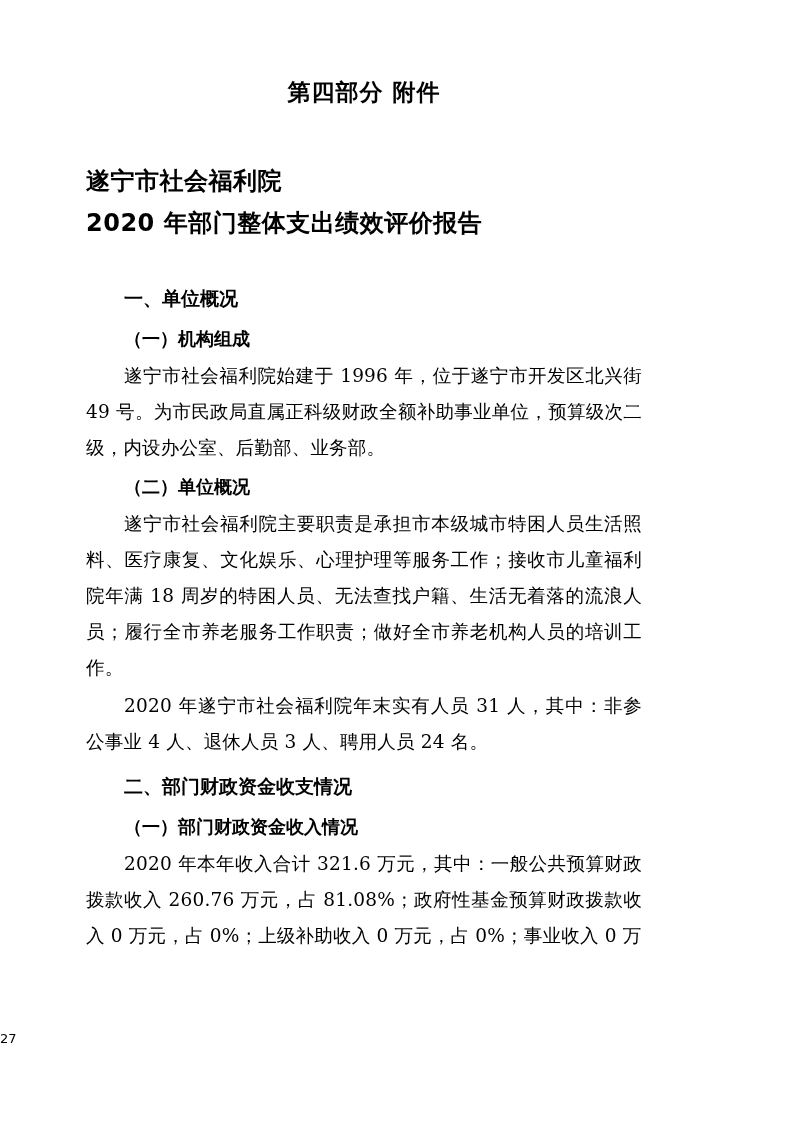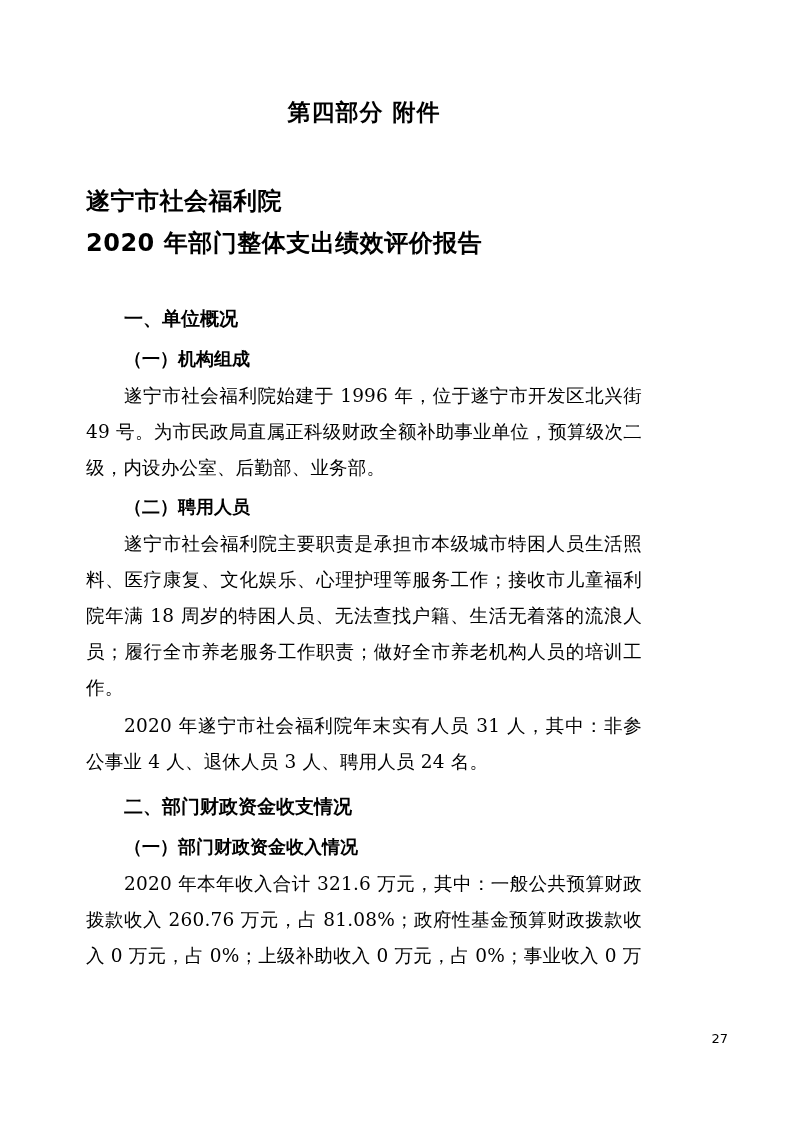--- a/index.html
+++ b/index.html
@@ -14,21 +14,21 @@
     color: #000000;
     position: relative;
     overflow: hidden;
   }
   .page {
     position: absolute;
     left: 0; top: 0;
     width: 728px;
     height: 1122px;
     box-sizing: border-box;
-    padding: 96px 86px 40px 86px;
+    padding: 76px 86px 40px 86px;
   }
   .part-title {
     text-align: center;
     font-family: "DejaVu Sans", "Liberation Sans", sans-serif;
     font-weight: bold;
     font-size: 23px;
     letter-spacing: 1px;
     margin: 0 0 52px 0;
     line-height: 1.4;
   }
@@ -68,42 +68,42 @@
     text-align: justify;
     text-justify: inter-ideograph;
     text-indent: 38px;
     letter-spacing: 0.2px;
   }
   .page-number {
     position: absolute;
     left: 0;
     right: 0;
     bottom: 76px;
-    text-align: right;
+    text-align: left;
     font-family: "DejaVu Sans", "Liberation Sans", sans-serif;
     font-size: 13px;
     color: #000;
   }
 </style>
 </head>
 <body>
 
 <div class="page">
 
   <div class="part-title">第四部分  附件</div>
 
   <div class="doc-title">
     <span class="line">遂宁市社会福利院</span>
     <span class="line">2020 年部门整体支出绩效评价报告</span>
   </div>
 
   <h2 class="heading">一、单位概况</h2>
   <h3 class="subheading">（一）机构组成</h3>
   <p class="para">遂宁市社会福利院始建于 1996 年，位于遂宁市开发区北兴街 49 号。为市民政局直属正科级财政全额补助事业单位，预算级次二级，内设办公室、后勤部、业务部。</p>
-  <h3 class="subheading">（二）聘用人员</h3>
+  <h3 class="subheading">（二）单位概况</h3>
   <p class="para">遂宁市社会福利院主要职责是承担市本级城市特困人员生活照料、医疗康复、文化娱乐、心理护理等服务工作；接收市儿童福利院年满 18 周岁的特困人员、无法查找户籍、生活无着落的流浪人员；履行全市养老服务工作职责；做好全市养老机构人员的培训工作。</p>
   <p class="para">2020 年遂宁市社会福利院年末实有人员 31 人，其中：非参公事业 4 人、退休人员 3 人、聘用人员 24 名。</p>
 
   <h2 class="heading">二、部门财政资金收支情况</h2>
   <h3 class="subheading">（一）部门财政资金收入情况</h3>
   <p class="para">2020 年本年收入合计 321.6 万元，其中：一般公共预算财政拨款收入 260.76 万元，占 81.08%；政府性基金预算财政拨款收入 0 万元，占 0%；上级补助收入 0 万元，占 0%；事业收入 0 万</p>
 
   <div class="page-number">27</div>
 </div>
 

